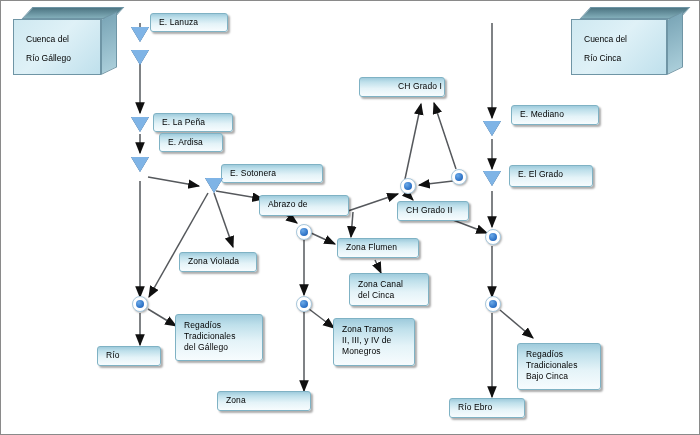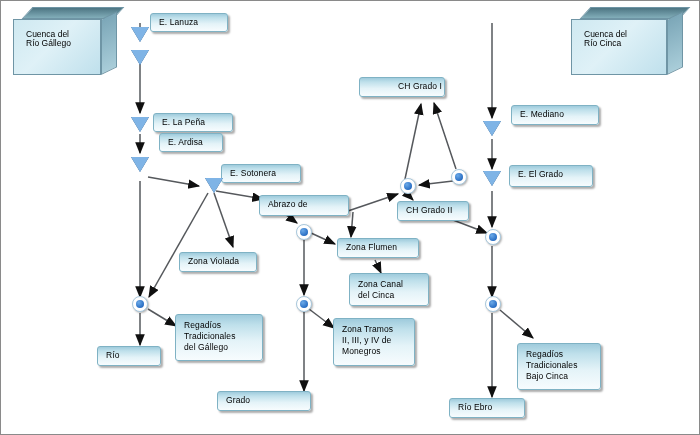--- a/index.html
+++ b/index.html
@@ -40,21 +40,21 @@
 
   
   .cuenca{position:absolute;z-index:6;}
   .cuenca .face{
     position:absolute;
     box-sizing:border-box;
     border:1px solid #6f95a5;
     background:linear-gradient(135deg,#cfe9f1 0%,#dff1f7 45%,#bfe0ec 100%);
     color:#000;
     font-size:8.5px;
-    line-height:9px;
+    line-height:19px;
     padding:10px 0 0 12px;
     white-space:pre-line;
   }
   .cuenca .side{
     position:absolute;
     background:linear-gradient(to bottom,#7ca7b8,#a9cdd9);
     border:1px solid #6f95a5;
     box-sizing:border-box;
   }
   .cuenca .roof{
@@ -223,33 +223,33 @@
       <div class="dot"></div>
   </div>
 
   <div class="nodebox" style="left:149px;top:12px;width:78px;height:19px;">E. Lanuza</div>
 
 
   <div class="nodebox" style="left:152px;top:112px;width:80px;height:19px;">E. La Peña</div>
 
   <div class="nodebox" style="left:158px;top:132px;width:64px;height:19px;">E. Ardisa</div>
 
-  <div class="nodebox" style="left:220px;top:163px;width:80px;height:19px;">E. Sotonera</div>
+  <div class="nodebox" style="left:220px;top:163px;width:102px;height:19px;">E. Sotonera</div>
 
   <div class="nodebox" style="left:258px;top:194px;width:90px;height:21px;">Abrazo de</div>
 
   <div class="nodebox" style="left:178px;top:251px;width:78px;height:20px;">Zona Violada</div>
 
   <div class="nodebox" style="left:96px;top:345px;width:64px;height:20px;">Río</div>
 
   <div class="nodebox multi" style="left:174px;top:313px;width:88px;height:47px;">Regadíos
 Tradicionales
 del Gállego</div>
 
-  <div class="nodebox" style="left:216px;top:390px;width:94px;height:20px;">Grado</div>
+  <div class="nodebox" style="left:216px;top:390px;width:94px;height:20px;">Zona</div>
 
   <div class="nodebox multi" style="left:332px;top:317px;width:82px;height:48px;">Zona Tramos
 II, III, y IV de
 Monegros</div>
 
   <div class="nodebox" style="left:336px;top:237px;width:82px;height:20px;">Zona Flumen</div>
 
   <div class="nodebox multi" style="left:348px;top:272px;width:80px;height:33px;">Zona Canal
 del Cinca</div>
 

